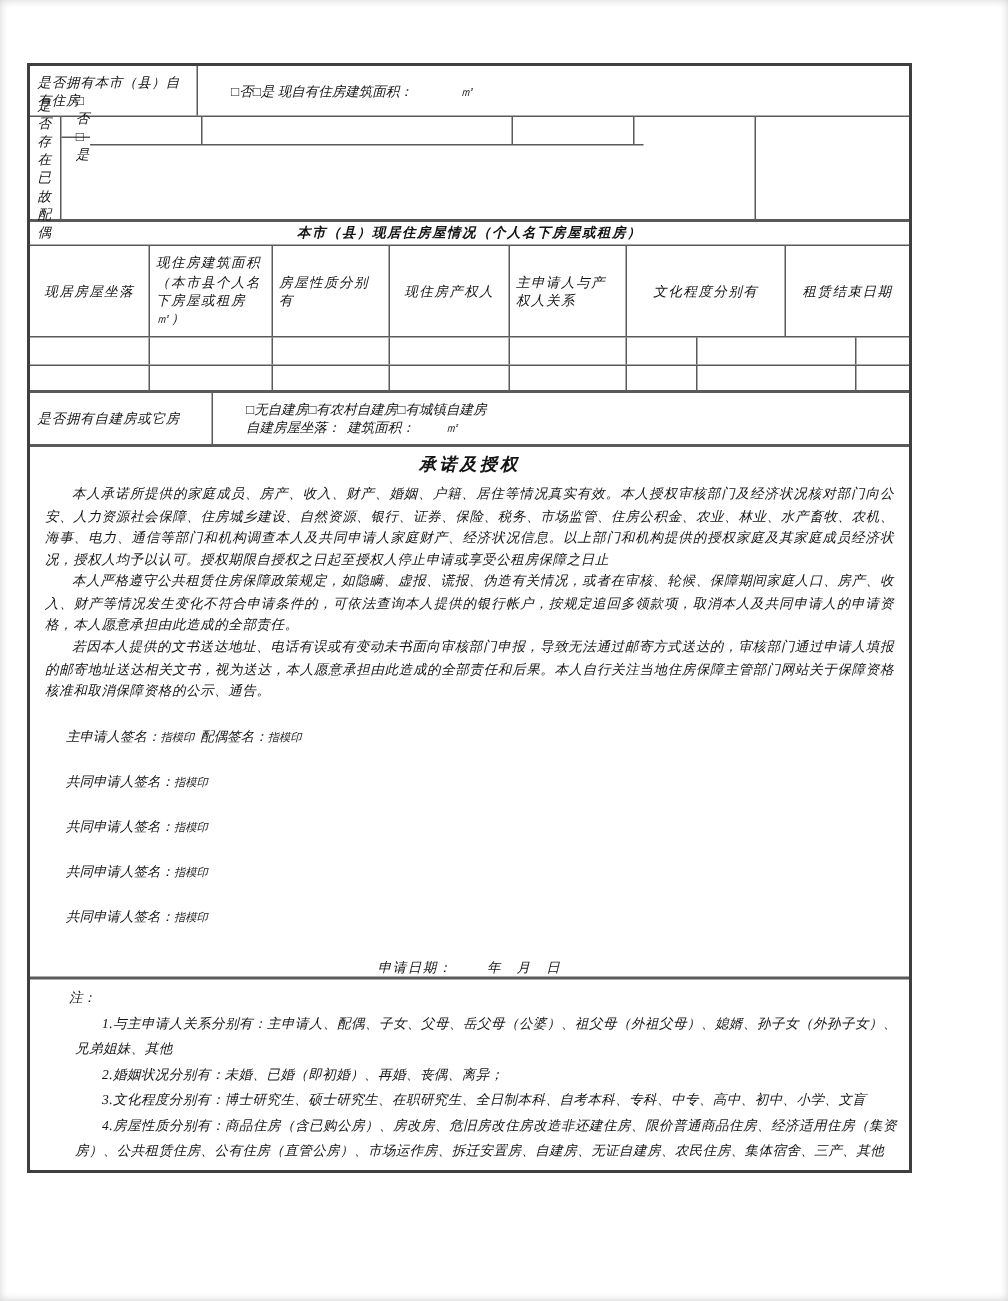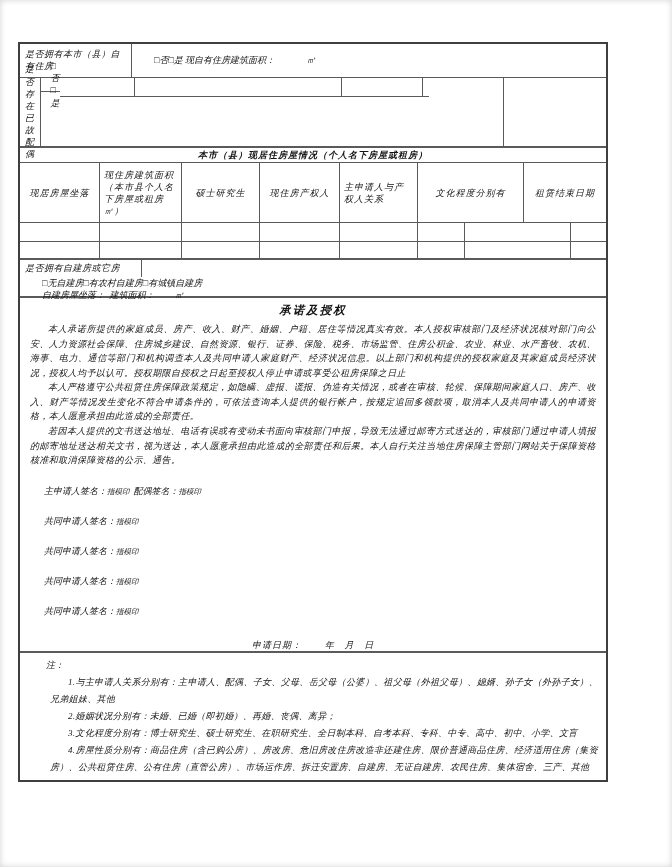--- a/index.html
+++ b/index.html
@@ -47,21 +47,21 @@
 
   
   .rowD-head { height:64px; }
   .rowD-head .cell { display:flex; align-items:center; justify-content:center; text-align:left; letter-spacing:1px; padding:2px 4px; }
   .rowD-empty1 { height:20px; }
   .rowD-empty2 { height:19px; }
   .c0{width:80px;} .c1{width:82px;} .c2{width:78px;} .c3{width:80px;}
   .c4{width:78px;} .c5{width:47px;} .c6{width:106px;} .c7{flex:1;}
 
   
-  .rowE { height:38px;flex-direction:column; }
+  .rowE { height:38px; }
   .rowE .label-cell { width:122px; display:flex; align-items:center; }
   .rowE .content { flex:1; display:flex; flex-direction:column; justify-content:center; padding-left:22px; }
 
   
   .rowF { height:356px; flex-direction:column; padding:5px 10px 0 10px; }
   .c-title { text-align:center; font-weight:bold; font-size:11.5px; letter-spacing:2px; margin-bottom:3px; }
   .c-par { text-indent:2em; text-align:justify; line-height:14.6px; letter-spacing:.4px; }
   .sig-line { margin-top:18px; padding-left:14px; line-height:11px; }
   .co-line { margin-top:19px; padding-left:14px; line-height:11px; }
   .stamp { font-size:7.5px; color:#222; }
@@ -103,21 +103,21 @@
           <div class="cell spc3"></div>
         </div>
       </div>
     </div>
 
     <div class="row rowC">本市（县）现居住房屋情况（个人名下房屋或租房）</div>
 
     <div class="row rowD-head">
       <div class="cell c0">现居房屋坐落</div>
       <div class="cell c1">现住房建筑面积（本市县个人名下房屋或租房㎡）</div>
-      <div class="cell c2">硕士研究生</div>
+      <div class="cell c2">房屋性质分别有</div>
       <div class="cell c3">现住房产权人</div>
       <div class="cell c4">主申请人与产权人关系</div>
       <div class="cell c6">文化程度分别有</div>
       <div class="cell c7">租赁结束日期</div>
     </div>
     <div class="row rowD-empty1">
       <div class="cell c0"></div>
       <div class="cell c1"></div>
       <div class="cell c2"></div>
       <div class="cell c3"></div>

